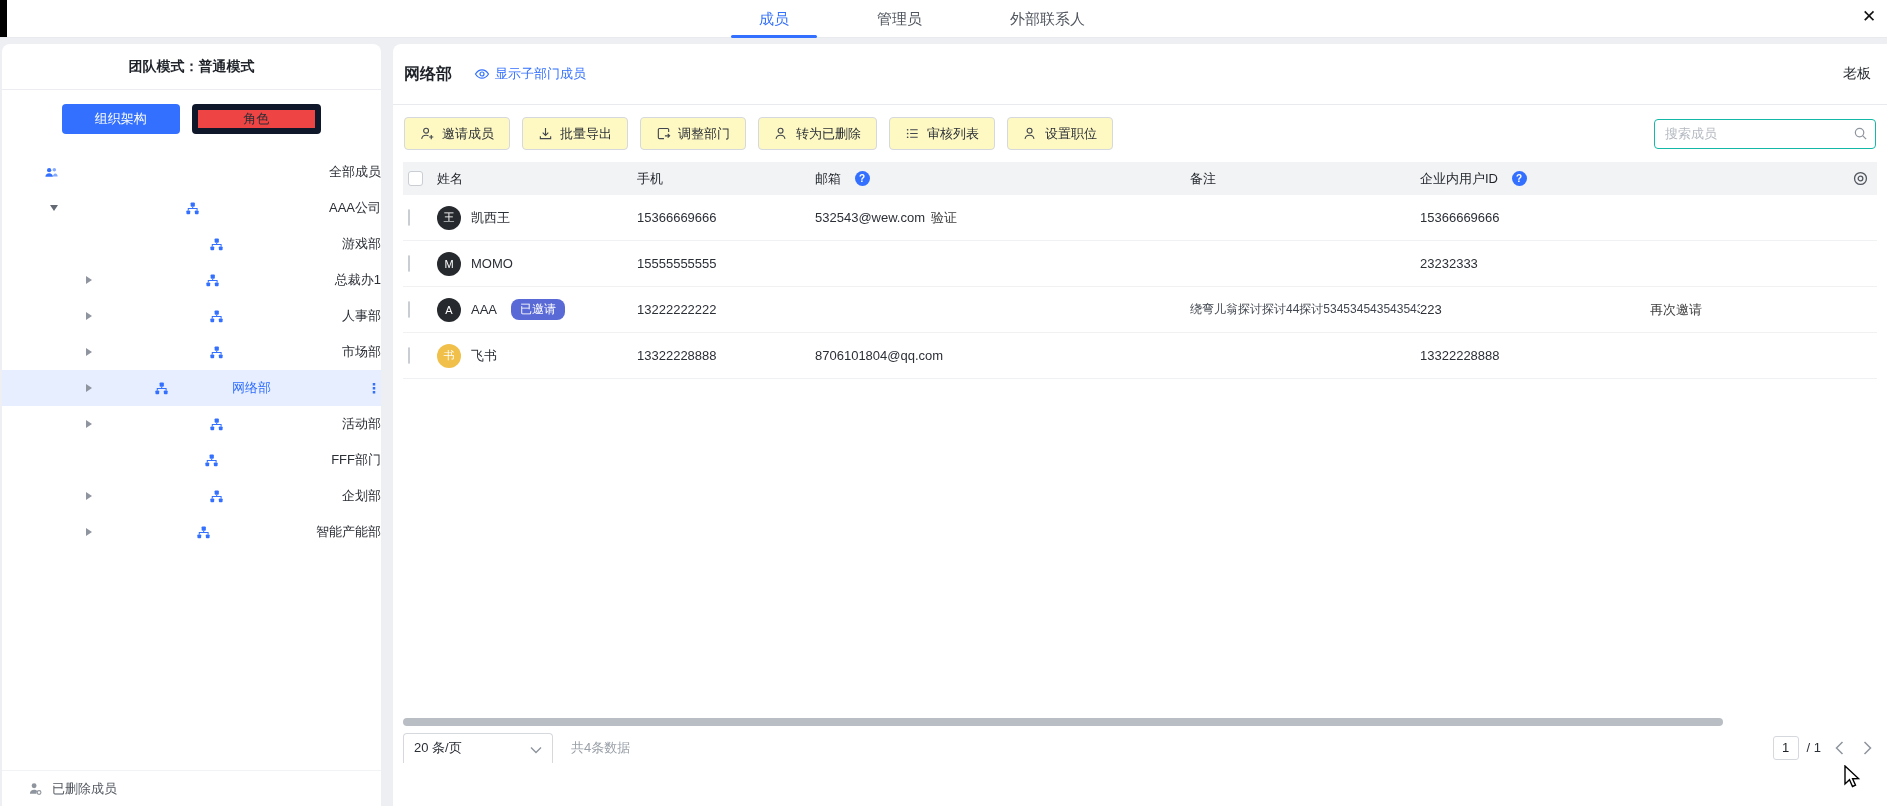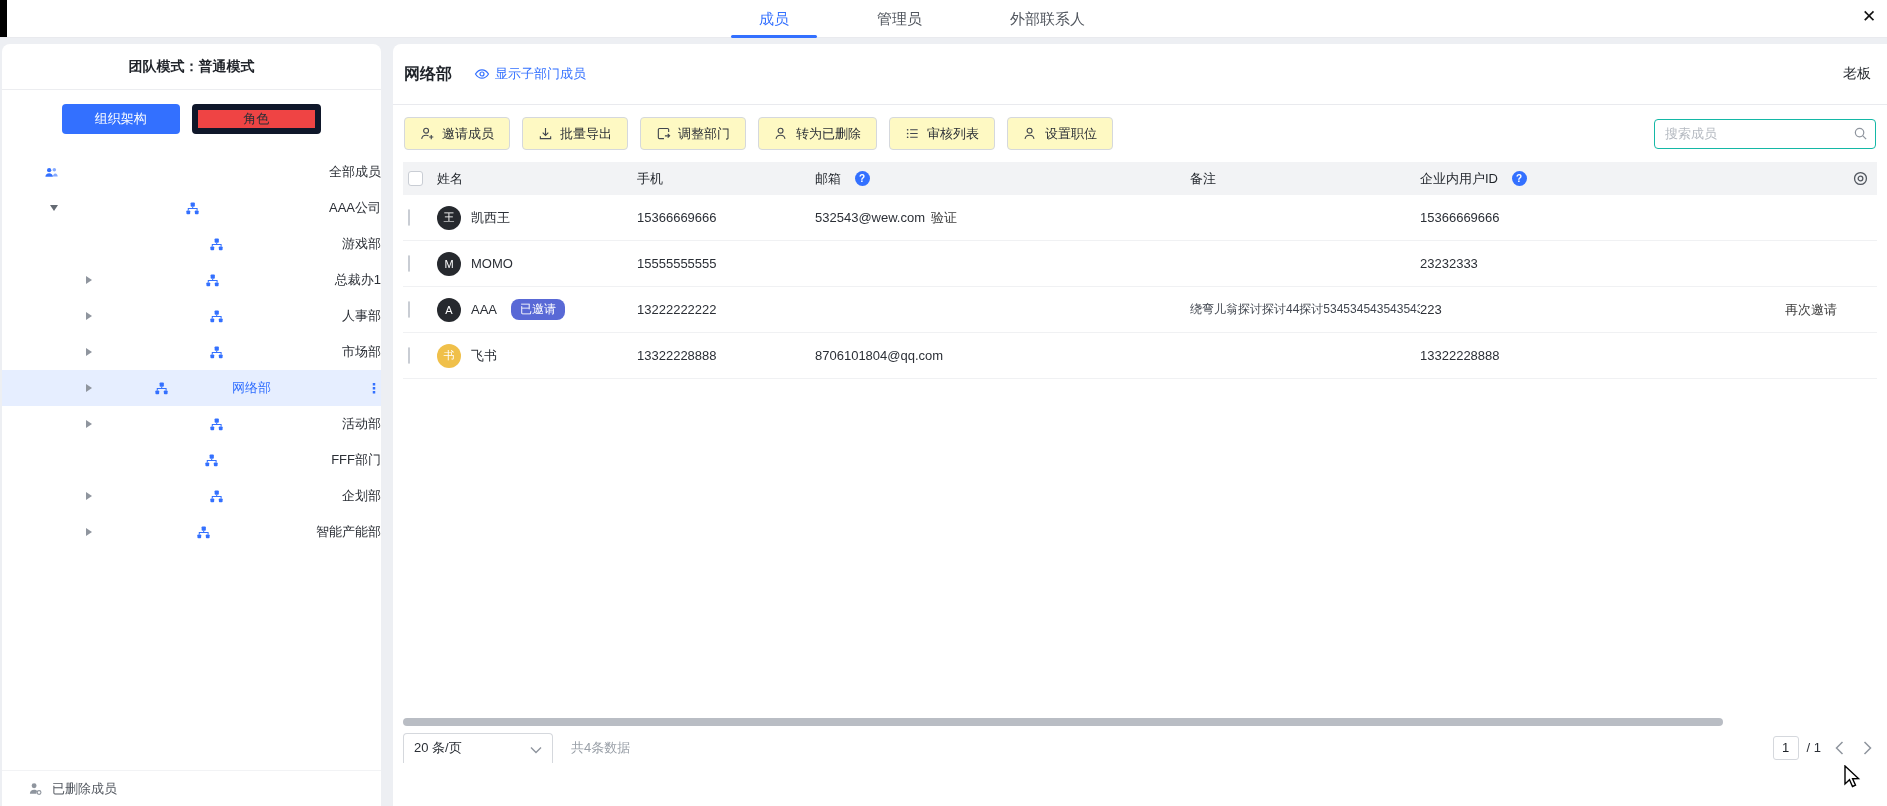--- a/index.html
+++ b/index.html
@@ -68,21 +68,21 @@
   .avatar { width:24px; height:24px; border-radius:50%; display:flex; align-items:center; justify-content:center; color:#fff; font-size:11px; flex:0 0 auto; }
   .avatar.dark { background:#26292e; }
   .avatar.yellow { background:#f0c04a; }
   .badge { background:#5969d6; color:#fff; font-size:12px; padding:2px 9px; border-radius:8px; margin-left:4px; }
   .chk { width:15px; height:15px; border:1px solid #c9cdd4; border-radius:3px; background:#fff; cursor:pointer; }
   .help { width:15px; height:15px; border-radius:50%; background:#3370ff; color:#fff; font-size:10px; display:inline-flex; align-items:center; justify-content:center; font-weight:bold; }
   .link { color:#404040; cursor:pointer; }
   .verify { margin-left:6px; }
   .col-settings { position:absolute; right:8px; top:8px; cursor:pointer; }
   .remark-cell { font-size:12px; color:#41464f; overflow:hidden; }
-  .action-cell { text-align:right; padding-right:40px;font-family:Liberation Mono, monospace; }
+  .action-cell { padding-right:40px;font-family:Liberation Mono, monospace; }
 
   
   .hscroll { position:absolute; left:403px; top:718px; width:1320px; height:8px; border-radius:4px; background:#b9bdc4; cursor:pointer; }
   .bottom-bar { position:absolute; left:403px; top:733px; right:10px; height:29px; display:flex; align-items:center; }
   .page-size { position:relative; width:150px; height:30px; border:1px solid #d5d8dd; border-radius:4px 4px 0 0; border-bottom:none; display:flex; align-items:center; padding:0 10px; font-size:13px; color:#2b2f36; cursor:pointer; }
   .page-size svg { position:absolute; right:10px; top:12px; }
   .total { margin-left:18px; font-size:13px; color:#9aa0a8; }
   .pager { margin-left:auto; display:flex; align-items:center; gap:8px; }
   .page-box { width:26px; height:24px; border:1px solid #d5d8dd; border-radius:3px; display:flex; align-items:center; justify-content:center; font-size:13px; }
   .page-total { font-size:13px; color:#2b2f36; }

